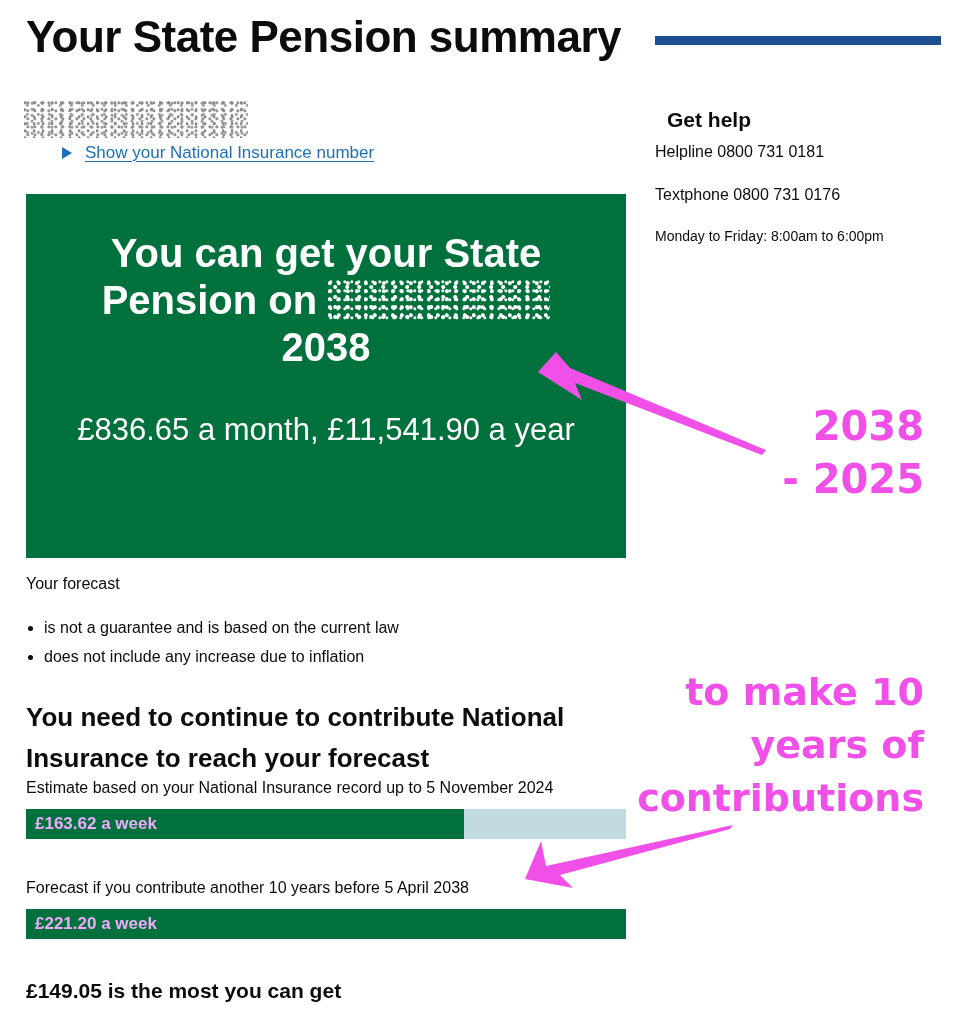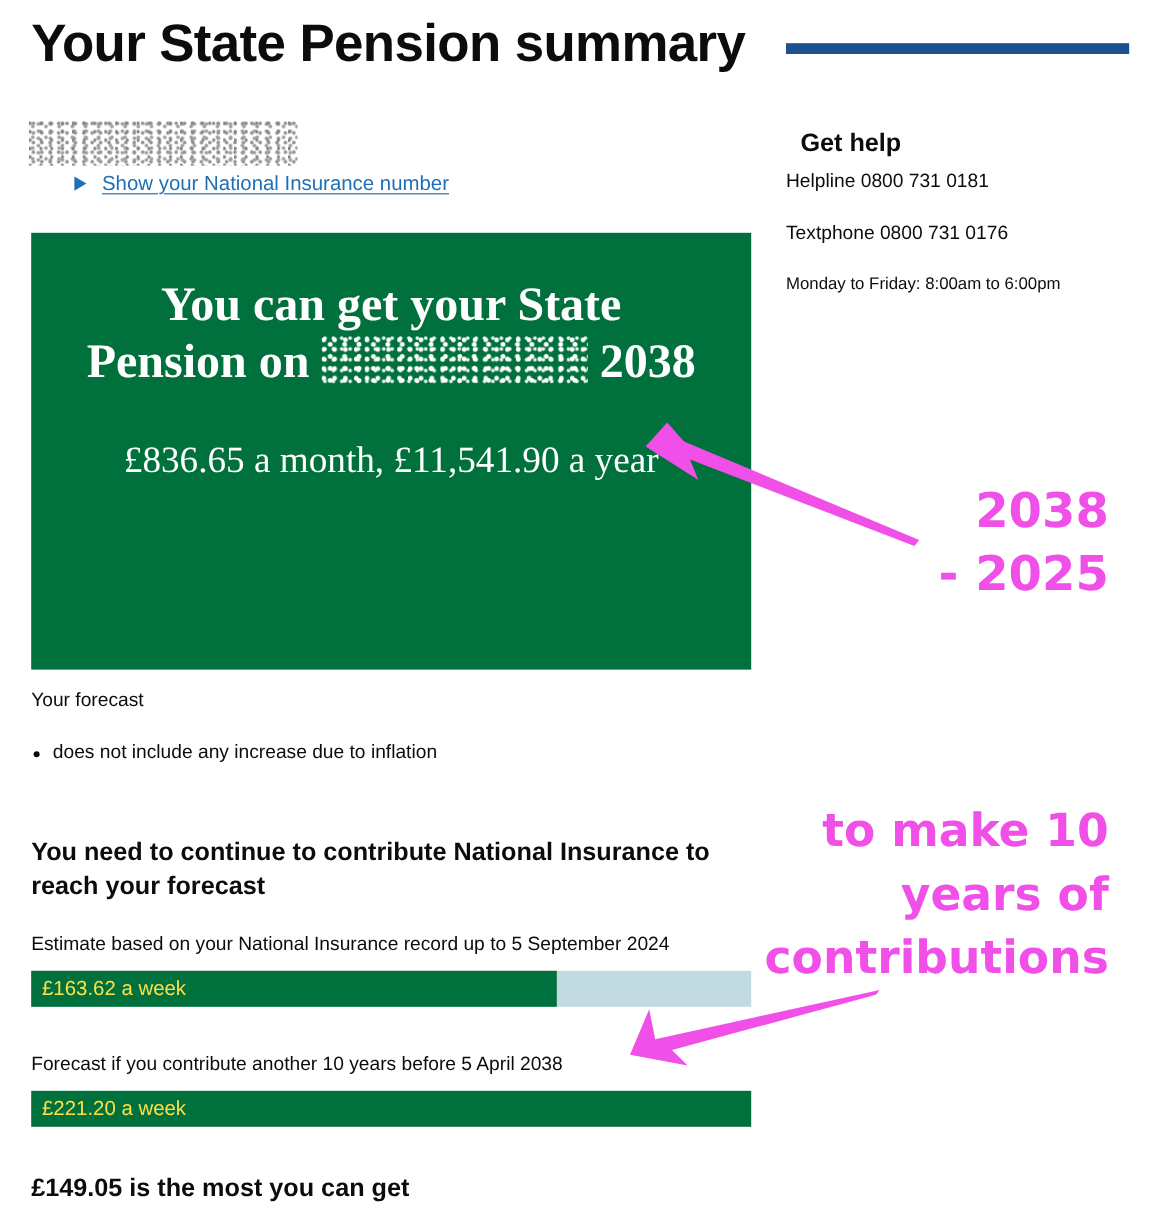--- a/index.html
+++ b/index.html
@@ -27,43 +27,42 @@
       position: absolute; left: 26px; top: 143px; display: flex; align-items: center;
       font-size: 17px; color: #1d70b8; cursor: pointer; margin-left: 36px;
     }
     .ni-toggle .tri { width: 0; height: 0; border-top: 6px solid transparent; border-bottom: 6px solid transparent; border-left: 10px solid #1d70b8; margin-right: 13px; }
     .ni-toggle .lbl { text-decoration: underline; text-underline-offset: 3px; }
 
     .panel {
       position: absolute; left: 26px; top: 194px; width: 600px; height: 364px;
       background: #00703c; color: #fff; text-align: center; box-sizing: border-box;
       padding-top: 36px;
-      font-family: Liberation Serif, serif;
     }
     .panel-title { font-size: 40px; font-weight: 700; line-height: 47px; margin: 0 auto; width: 520px; }
     .panel-title .redact {
       display: inline-block; width: 222px; height: 40px; vertical-align: -6px;
       background:
         radial-gradient(circle at 20% 40%, #fff 1.5px, transparent 2.5px),
         radial-gradient(circle at 60% 70%, #fff 1.5px, transparent 2.5px),
         radial-gradient(circle at 40% 20%, #e8f5ee 1px, transparent 2px);
       background-size: 9px 8px, 12px 10px, 7px 9px;
     }
     .panel-body { font-size: 31px; line-height: 38px; margin-top: 40px; }
 
     .forecast-intro { position: absolute; left: 26px; top: 575px; font-size: 16px; }
     .forecast-list { position: absolute; left: 26px; top: 618px; margin: 0; padding: 0; list-style: none; font-size: 16px; }
     .forecast-list li { position: relative; padding-left: 18px; height: 29px; line-height: 20px; }
     .forecast-list li::before { content: ""; position: absolute; left: 2px; top: 8px; width: 5px; height: 5px; border-radius: 50%; background: #0b0c0c; }
 
-    .ni-heading { position: absolute; left: 26px; top: 697px; width: 600px; margin: 0; font-size: 21px; font-weight: 700; line-height: 28px; }
+    .ni-heading { position: absolute; left: 26px; top: 697px; width: 600px; margin: 0; font-size: 26px; font-weight: 700; line-height: 41px; }
 
     .bar-caption { position: absolute; left: 26px; font-size: 16px; }
     .bar-track { position: absolute; left: 26px; width: 600px; height: 30px; background: #c2dbe2; }
-    .bar-fill { height: 100%; background: #00703c; color: #fde047; font-weight: 400; font-size: 17px; line-height: 30px; padding-left: 9px; box-sizing: border-box; white-space: nowrap; }
+    .bar-fill { height: 100%; background: #00703c; color: #f0abfc; font-weight: 700; font-size: 17px; line-height: 30px; padding-left: 9px; box-sizing: border-box; white-space: nowrap; }
 
     .max-heading { position: absolute; left: 26px; top: 979px; margin: 0; font-size: 21px; font-weight: 700; }
 
     .sidebar { position: absolute; left: 655px; top: 36px; width: 286px; }
     .sidebar .rule { height: 9px; background: #1d4f91; width: 286px; }
     .sidebar h2 { margin: 12px; position: absolute; top: 60px; font-size: 21px; font-weight: 700; }
     .sidebar .line { position: absolute; font-size: 16px; white-space: nowrap; }
     .sidebar .hours { font-size: 14px; }
 
     .annot { position: absolute; color: #f050e8; font-weight: 700; text-align: right; font-family: "DejaVu Sans", sans-serif; }
@@ -88,26 +87,27 @@
     <span class="redact"></span>
     <span>2038</span>
   </div>
   <div class="panel-body">
     <div>£836.65 a month, £11,541.90 a year</div>
   </div>
 </div>
 
 <div class="forecast-intro">Your forecast</div>
 <ul class="forecast-list">
+  <li>is not a guarantee and is based on the current law</li>
   <li>does not include any increase due to inflation</li>
 </ul>
 
 <h2 class="ni-heading">You need to continue to contribute National Insurance to reach your forecast</h2>
 
-<div class="bar-caption" style="top:779px">Estimate based on your National Insurance record up to 5 September 2024</div>
+<div class="bar-caption" style="top:779px">Estimate based on your National Insurance record up to 5 November 2024</div>
 <div class="bar-track" style="top:809px">
   <div class="bar-fill" id="bar0" style="width: 73%;">£163.62 a week</div>
 </div>
 
 <div class="bar-caption" style="top:879px">Forecast if you contribute another 10 years before 5 April 2038</div>
 <div class="bar-track" style="top:909px">
   <div class="bar-fill" id="bar1" style="width: 100%;">£221.20 a week</div>
 </div>
 
 <h2 class="max-heading">£149.05 is the most you can get</h2>

